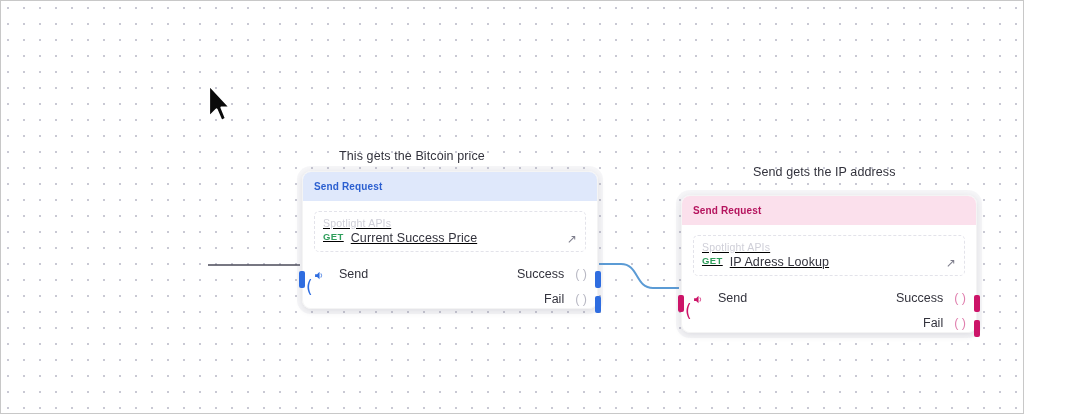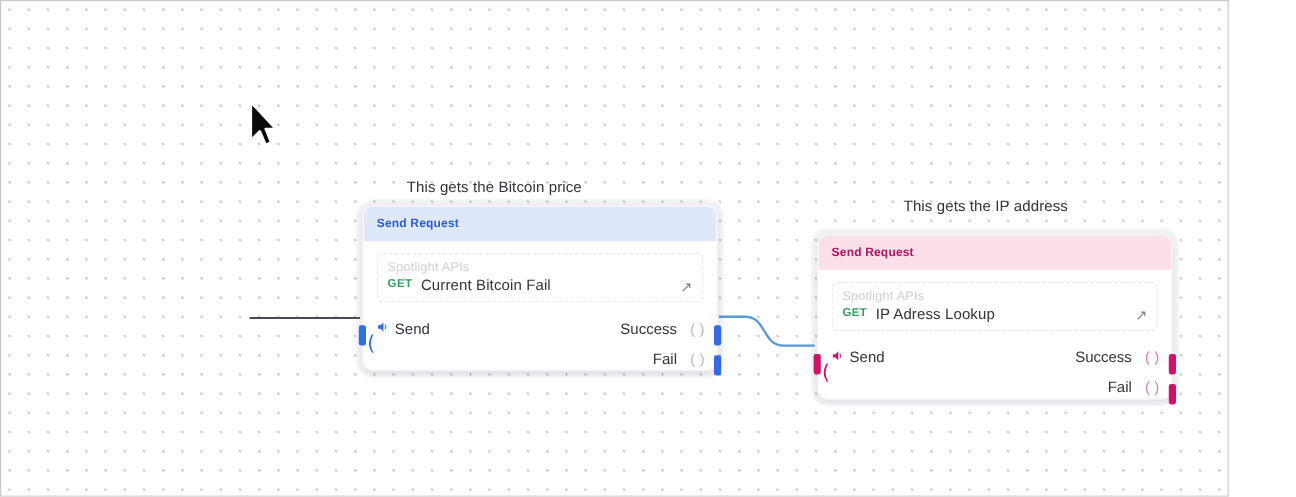--- a/index.html
+++ b/index.html
@@ -115,20 +115,21 @@
   .node.blue .nheader { background: #dfe8fb; color: #2b5fd0; }
   .node.pink .nheader { background: #fbe0ec; color: #b5145e; }
 
   
   .api-card {
     margin: 10px 11px 0 11px;
     border: 1px dashed #e3e3ea;
     border-radius: 5px;
     padding: 5px 8px 6px 8px;
     position: relative;
+    text-decoration: underline;
   }
   .api-src {
     font-size: 10.5px;
     color: #cfcfd8;
     line-height: 13px;
     letter-spacing: .2px;
   }
   .api-row {
     display: flex;
     align-items: flex-start;
@@ -159,22 +160,22 @@
   .port-row {
     display: flex;
     align-items: center;
     height: 25px;
     padding: 0 0 0 10px;
     position: relative;
   }
   .port-row.first { margin-top: 9px; }
   .port-in-label {
     display: flex;
-    align-items: flex-start;
-    gap: 5px;
+    align-items: flex-end;
+    gap: 15px;
     font-size: 12.5px;
     color: #33333d;
   }
   .port-out {
     margin-left: auto;
     padding-right: 10px;
     font-size: 12.5px;
     color: #33333d;
     display: flex;
     align-items: center;
@@ -228,34 +229,34 @@
 <div id="canvas">
 
   <svg id="wires" viewBox="0 0 1080 414">
 
     <path d="M 207 264 L 299 264" fill="none" stroke="#4a4a58" stroke-width="1.6"></path>
 
     <path d="M 598 263 L 620 263 C 638 263, 634 287, 652 287 L 678 287" fill="none" stroke="#5b9bd5" stroke-width="2"></path>
   </svg>
 
   <div class="annotation" style="left:338px; top:148px;">This gets the Bitcoin price</div>
-  <div class="annotation" style="left:752px; top:164px;">This gets the IP address</div>
+  <div class="annotation" style="left:752px; top:164px;">Send gets the IP address</div>
 
 
   <div class="node blue" id="node1" style="left:301px; top:170px; width:296px; height:138px;">
     <div class="nbody">
       <div class="nheader">
         <span>Send Request</span>
       </div>
 
       <div class="api-card">
         <div class="api-src">Spotlight APIs</div>
         <div class="api-row">
           <span class="api-verb">GET</span>
-          <span class="api-name">Current Bitcoin Fail</span>
+          <span class="api-name">Current Success Price</span>
         </div>
         <span class="api-ext">↗</span>
       </div>
 
       <div class="port-row first">
         <span class="port-in-label">
           <span class="sig-icon">
             <svg viewBox="0 0 16 16" width="11" height="11">
               <path d="M3 6 L6 6 L9.5 2.5 L9.5 13.5 L6 10 L3 10 Z" fill="currentColor"></path>
               <path d="M11.5 5 Q13.5 8 11.5 11" fill="none" stroke="currentColor" stroke-width="1.2"></path>

